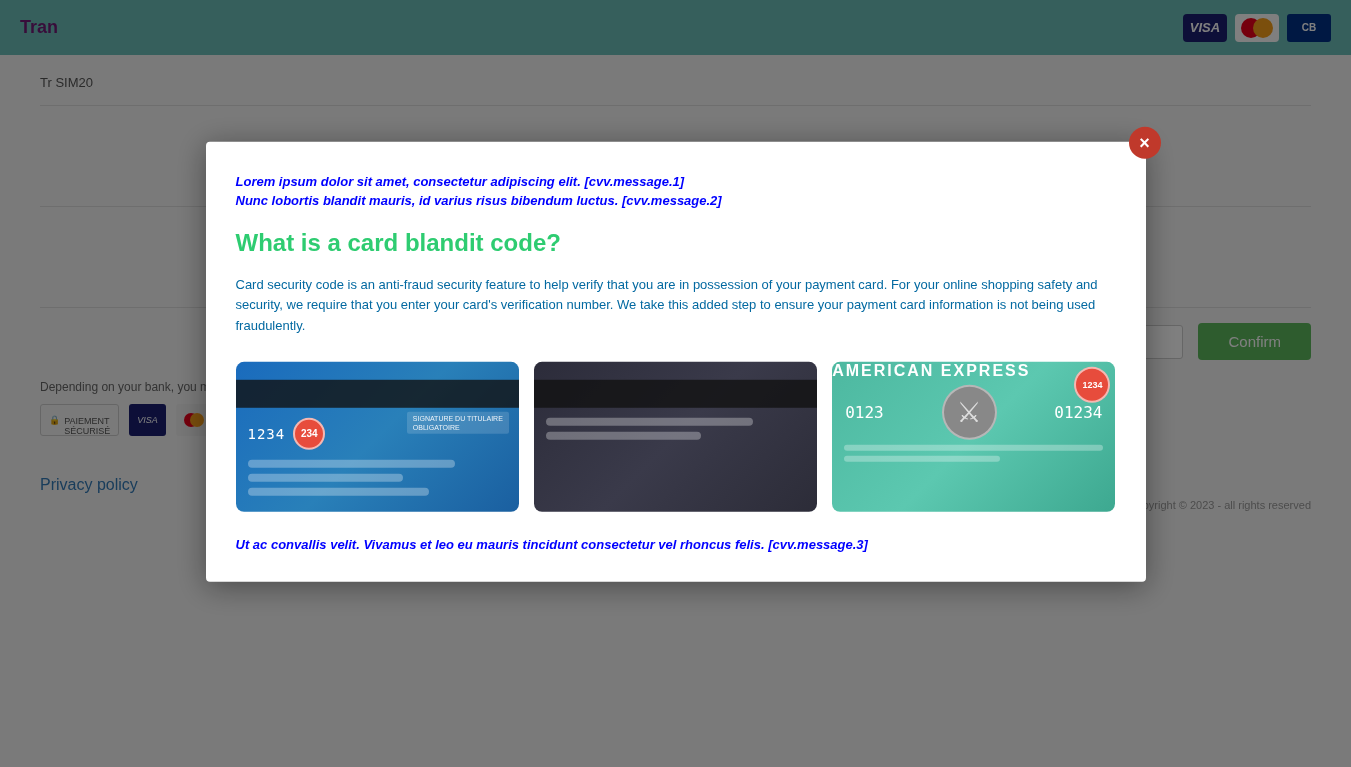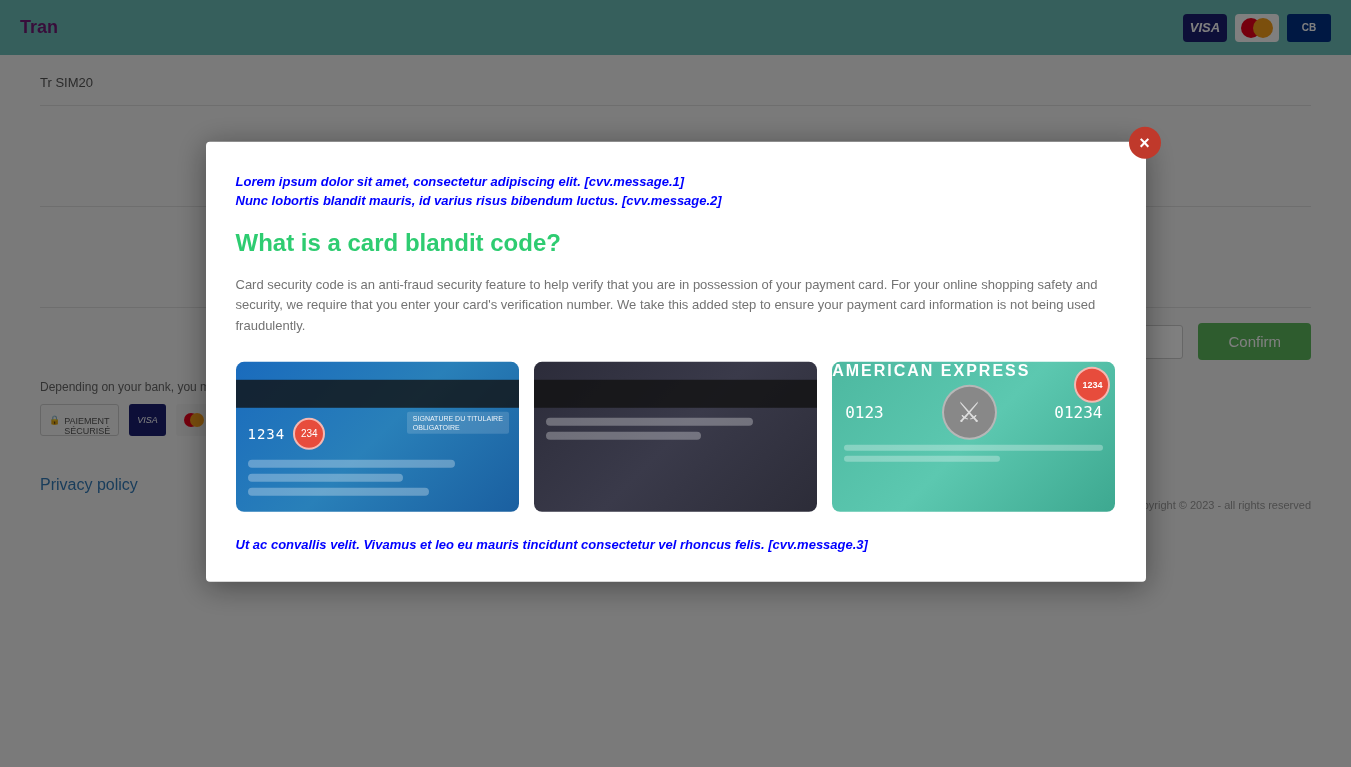--- a/index.html
+++ b/index.html
@@ -206,21 +206,21 @@
     .modal-title {
       color: #2ecc71;
       font-size: 24px;
       font-weight: bold;
       margin-bottom: 18px;
     }
 
     
     .modal-body-text {
       font-size: 13px;
-      color: #737373;
+      color: #0369a1;
       line-height: 1.6;
       margin-bottom: 25px;
     }
 
     
     .cards-row {
       display: flex;
       gap: 15px;
       margin-bottom: 25px;
     }
@@ -268,21 +268,21 @@
     .cvv-bubble {
       background: #e74c3c;
       color: white;
       border-radius: 50%;
       width: 32px;
       height: 32px;
       display: flex;
       align-items: center;
       justify-content: center;
       font-size: 10px;
-      font-weight: normal;
+      font-weight: bold;
       border: 2px solid rgba(255,255,255,0.6);
       flex-shrink: 0;
     }
 
     .signature-area {
       position: absolute;
       right: 10px;
       top: 50px;
       background: rgba(255,255,255,0.15);
       padding: 2px 6px;

